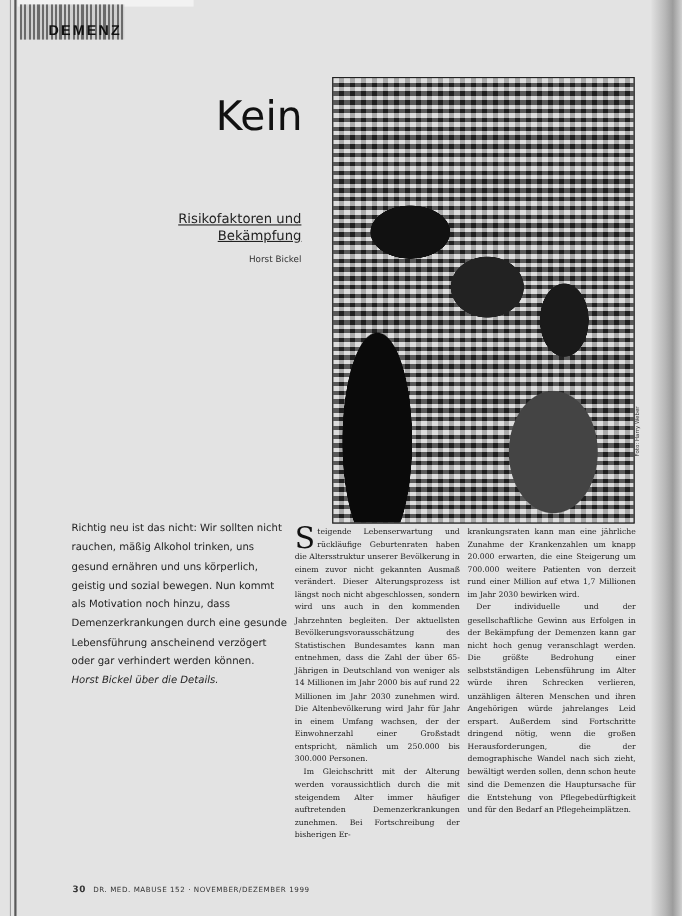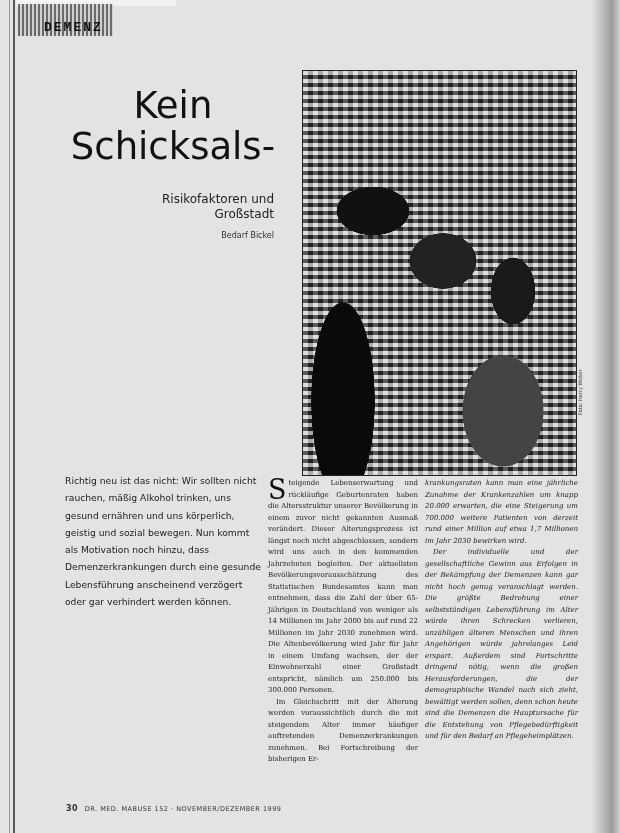--- a/index.html
+++ b/index.html
@@ -23,34 +23,34 @@
       position: absolute; right: 0; top: 0; width: 28px; height: 833px;
       background: linear-gradient(to right, #e0e0e0, #b8b8b8 45%, #9c9c9c 70%, #d0d0d0);
     }
     .section-tag {
       position: absolute; left: 18px; top: 4px; width: 95px; height: 32px;
       background: repeating-linear-gradient(90deg, #555 0 2px, #ccc 2px 4px);
       opacity: 0.85;
     }
     .section-label {
       position: absolute; left: 44px; top: 20px;
-      font-family: Liberation Mono, monospace; font-weight: bold; font-size: 13px;
+      font-family: Liberation Sans, sans-serif; font-weight: bold; font-size: 13px;
       letter-spacing: 2px; color: #111;
     }
     .title {
       position: absolute; right: 345px; top: 60px; text-align: center;
       font-family: "DejaVu Sans", sans-serif; font-size: 37px; line-height: 41px;
       color: #111; font-weight: normal;
     }
     .title span { display: block; }
     .subtitle {
       position: absolute; right: 346px; top: 192px; text-align: right;
       font-size: 12px; line-height: 15px; color: #222;
     }
-    .subtitle span { display: block; }
+    .subtitle span { display: block; text-decoration: underline; }
     .author {
       position: absolute; right: 346px; top: 231px; font-size: 8px; color: #333;
     }
     .photo {
       position: absolute; left: 302px; top: 70px; width: 273px; height: 404px;
       background:
         radial-gradient(ellipse 60px 40px at 70px 140px, #111 0 60%, transparent 61%),
         radial-gradient(ellipse 45px 140px at 40px 330px, #0a0a0a 0 70%, transparent 71%),
         radial-gradient(ellipse 60px 50px at 140px 190px, #222 0 55%, transparent 56%),
         radial-gradient(ellipse 40px 60px at 210px 220px, #1a1a1a 0 55%, transparent 56%),
@@ -72,21 +72,21 @@
     .pullquote p { margin: 0; }
     .pullquote .sig { font-style: italic; }
     .col {
       position: absolute; top: 478px; width: 150px;
       font-family: "DejaVu Serif", serif; font-size: 7px; line-height: 11.5px;
       text-align: justify; color: #222;
     }
     .col p { margin: 0; }
     .col p + p { text-indent: 8px; }
     .col1 { left: 268px; }
-    .col2 { left: 425px; width: 153px; font-style: italic; }
+    .col2 { left: 425px; width: 153px; }
     .dropcap {
       float: left; font-size: 27px; line-height: 22px; margin: 1px 2px 0 0;
       font-family: "DejaVu Serif", serif; color: #111;
     }
     .footer {
       position: absolute; left: 66px; top: 804px;
       font-size: 6.5px; letter-spacing: 0.5px; color: #333;
     }
     .footer .num { font-weight: bold; font-size: 8px; margin-right: 4px; }
   </style>
@@ -96,34 +96,34 @@
 <div class="page-edge-left2"></div>
 <div class="page-edge-left"></div>
 <div class="top-strip"></div>
 <div class="right-gutter"></div>
 
 <div class="section-tag"></div>
 <div class="section-label">DEMENZ</div>
 
 <h1 class="title">
   <span>Kein</span>
-  <span>Schicksals-</span>
 </h1>
 
 <div class="subtitle">
   <span>Risikofaktoren und</span>
-  <span>Großstadt</span>
+  <span>Bekämpfung</span>
 </div>
-<div class="author">Bedarf Bickel</div>
+<div class="author">Horst Bickel</div>
 
 <div class="photo"></div>
 <div class="photo-credit">Foto: Harry Weber</div>
 
 <div class="pullquote">
   <p>Richtig neu ist das nicht: Wir sollten nicht rauchen, mäßig Alkohol trinken, uns gesund ernähren und uns körperlich, geistig und sozial bewegen. Nun kommt als Motivation noch hinzu, dass Demenzerkrankungen durch eine gesunde Lebensführung anscheinend verzögert oder gar verhindert werden können.</p>
+  <p class="sig">Horst Bickel über die Details.</p>
 </div>
 
 <div class="col col1">
   <p><span class="dropcap">S</span><span>teigende Lebenserwartung und rückläufige Geburtenraten haben die Altersstruktur unserer Bevölkerung in einem zuvor nicht gekannten Ausmaß verändert. Dieser Alterungsprozess ist längst noch nicht abgeschlossen, sondern wird uns auch in den kommenden Jahrzehnten begleiten. Der aktuellsten Bevölkerungsvorausschätzung des Statistischen Bundesamtes kann man entnehmen, dass die Zahl der über 65-Jährigen in Deutschland von weniger als 14 Millionen im Jahr 2000 bis auf rund 22 Millionen im Jahr 2030 zunehmen wird. Die Altenbevölkerung wird Jahr für Jahr in einem Umfang wachsen, der der Einwohnerzahl einer Großstadt entspricht, nämlich um 250.000 bis 300.000 Personen.</span></p>
   <p>Im Gleichschritt mit der Alterung werden voraussichtlich durch die mit steigendem Alter immer häufiger auftretenden Demenzerkrankungen zunehmen. Bei Fortschreibung der bisherigen Er-</p>
 </div>
 
 <div class="col col2">
   <p>krankungsraten kann man eine jährliche Zunahme der Krankenzahlen um knapp 20.000 erwarten, die eine Steigerung um 700.000 weitere Patienten von derzeit rund einer Million auf etwa 1,7 Millionen im Jahr 2030 bewirken wird.</p>
   <p>Der individuelle und der gesellschaftliche Gewinn aus Erfolgen in der Bekämpfung der Demenzen kann gar nicht hoch genug veranschlagt werden. Die größte Bedrohung einer selbstständigen Lebensführung im Alter würde ihren Schrecken verlieren, unzähligen älteren Menschen und ihren Angehörigen würde jahrelanges Leid erspart. Außerdem sind Fortschritte dringend nötig, wenn die großen Herausforderungen, die der demographische Wandel nach sich zieht, bewältigt werden sollen, denn schon heute sind die Demenzen die Hauptursache für die Entstehung von Pflegebedürftigkeit und für den Bedarf an Pflegeheimplätzen.</p>

